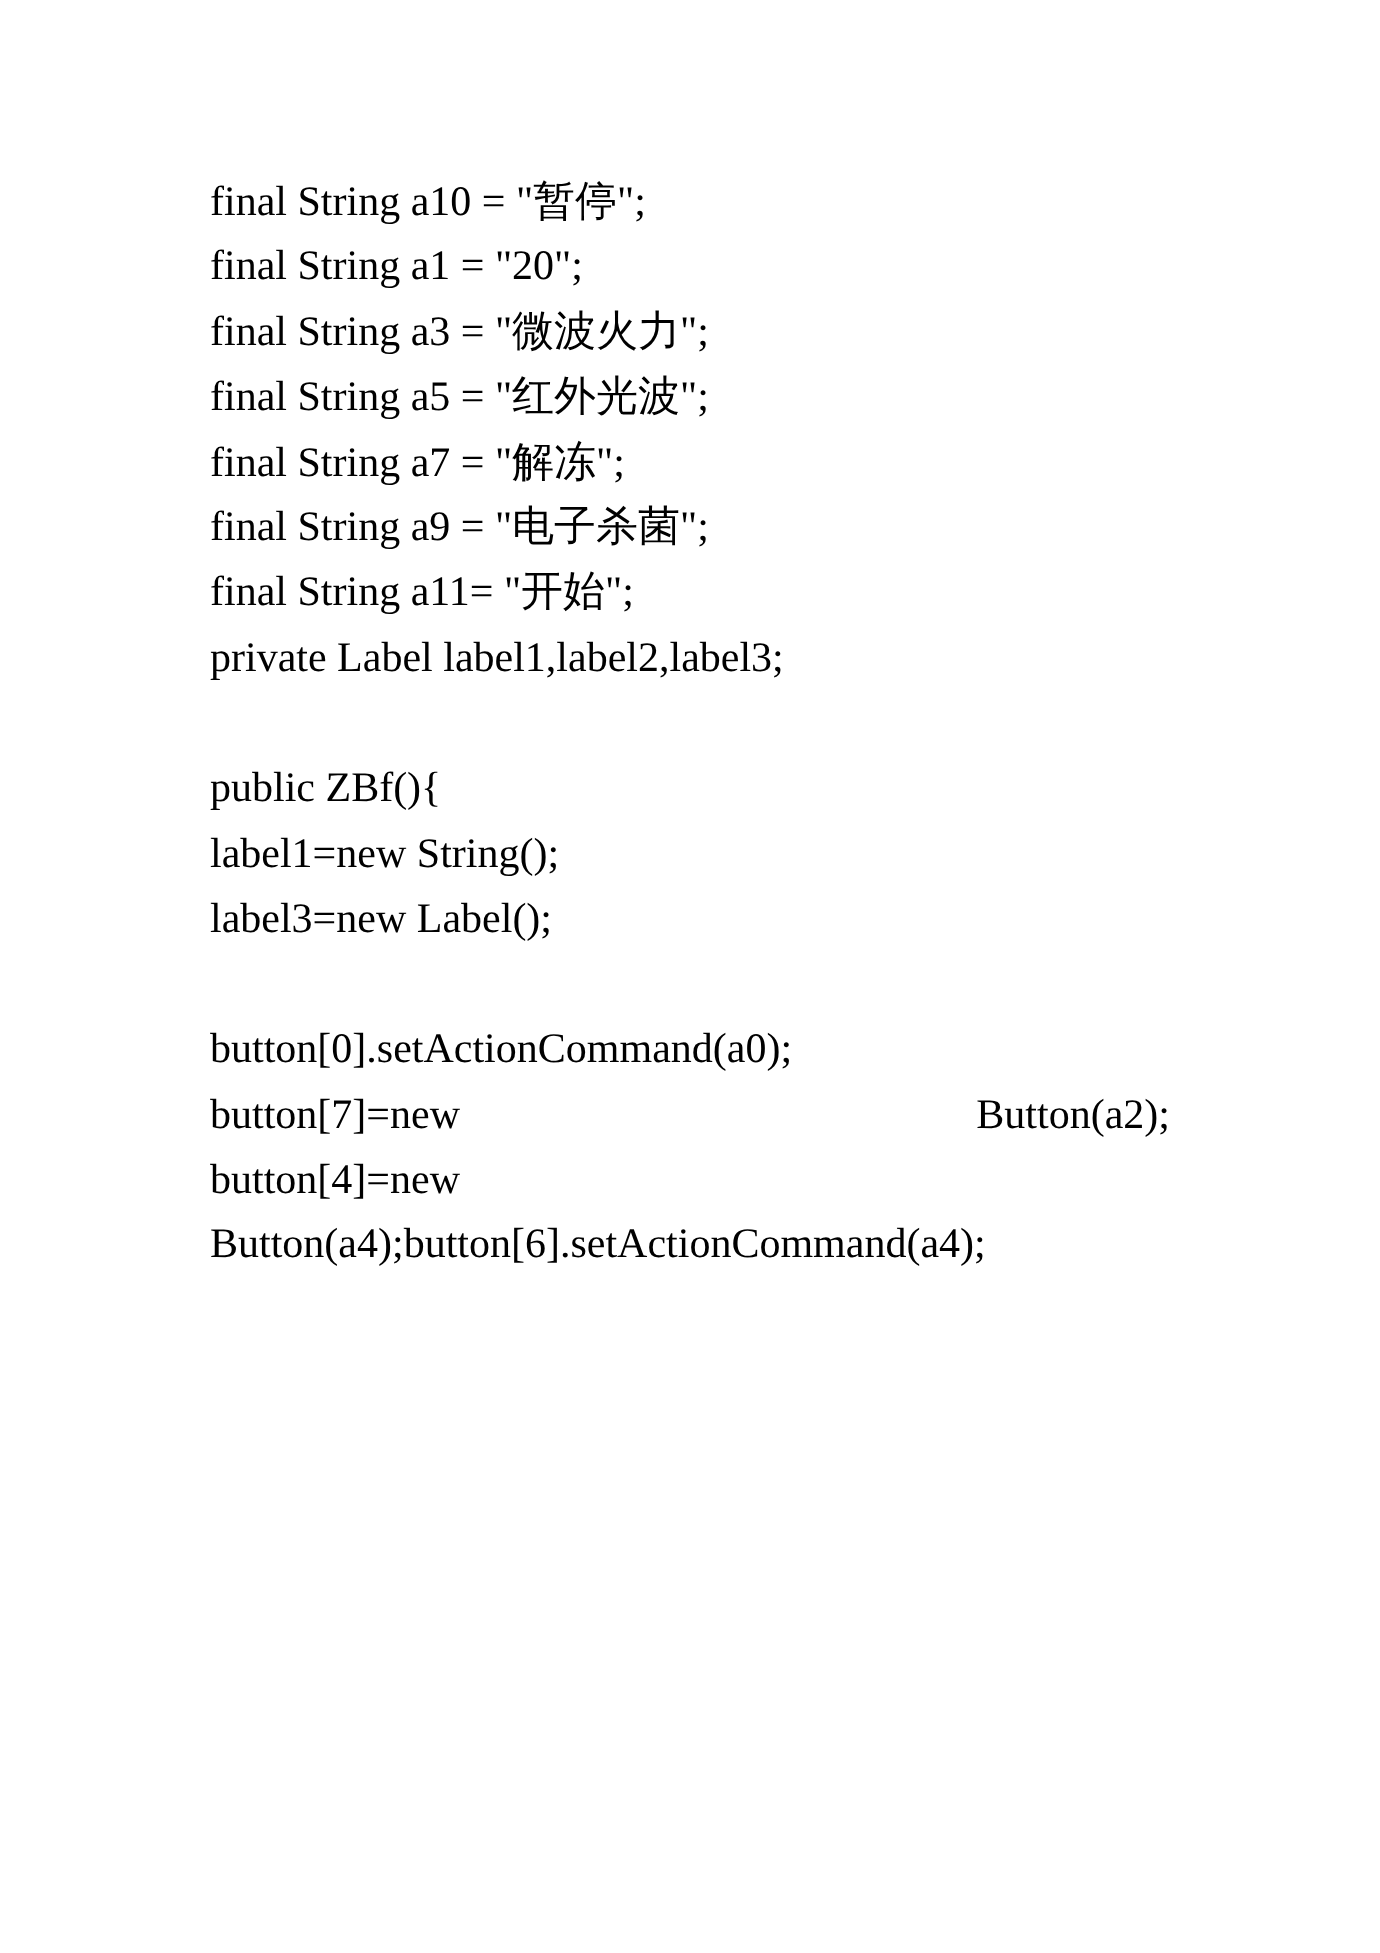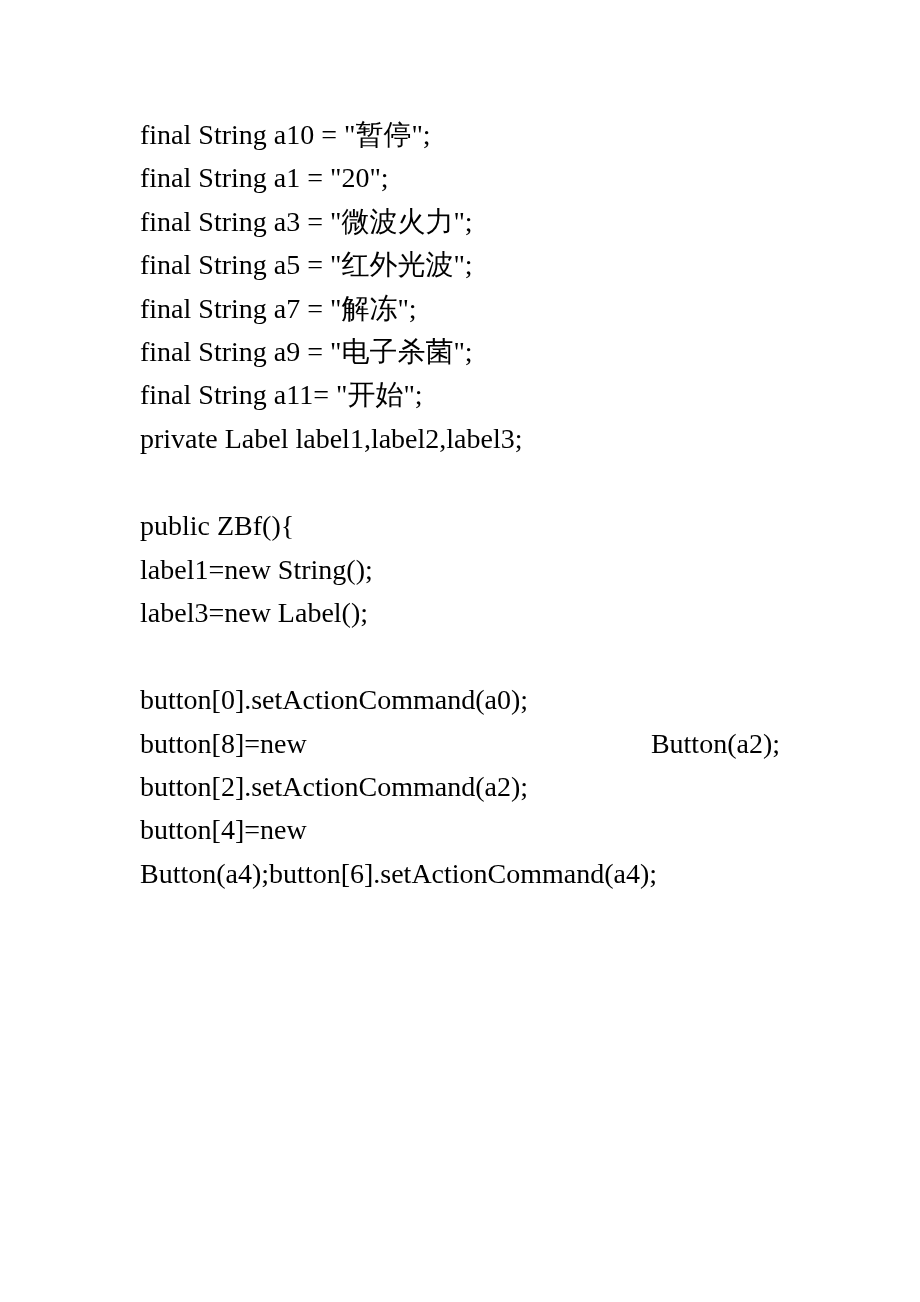--- a/index.html
+++ b/index.html
@@ -45,20 +45,19 @@
   <div class="blank"></div>
 
   <div class="code-line"><span>  public ZBf(){</span></div>
   <div class="code-line">label1=new String();</div>
   <div class="code-line">label3=new Label();</div>
 
   <div class="blank"></div>
 
   <div class="code-line">button[0].setActionCommand(a0);</div>
   <div class="code-line justify">
-    <span>  button[8]=new</span>
+    <span>  button[7]=new</span>
     <span>Button(a2);</span>
   </div>
-  <div class="code-line">button[2].setActionCommand(a2);</div>
   <div class="code-line"><span>  button[4]=new</span></div>
   <div class="code-line">Button(a4);button[6].setActionCommand(a4);</div>
 
 </div>
 
 </body></html>

